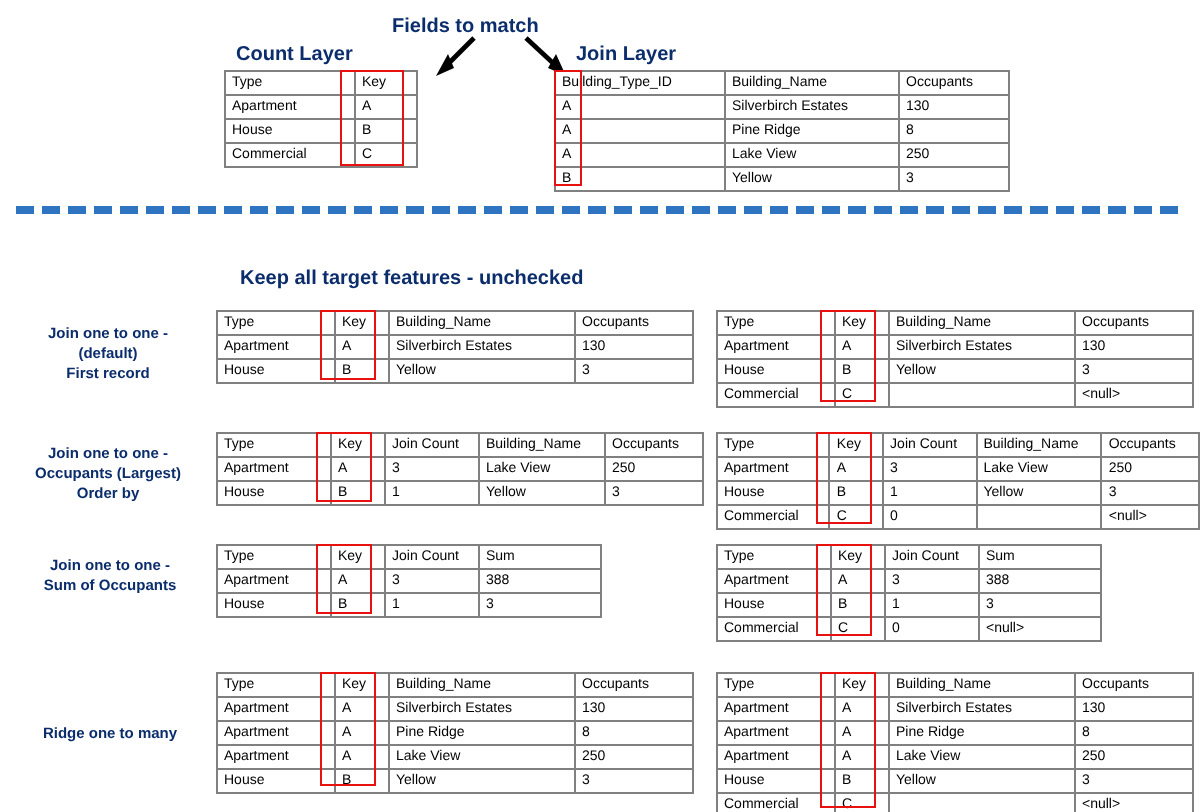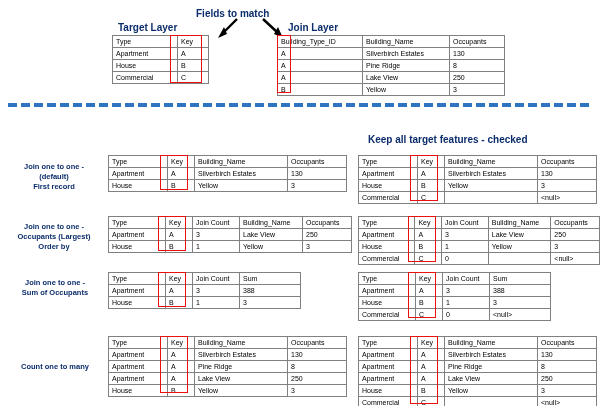--- a/index.html
+++ b/index.html
@@ -77,21 +77,21 @@
   }
 
   
   svg.arrow { position: absolute; overflow: visible; }
 </style>
 </head>
 <body>
 
 <div class="canvas">
 
-  <div class="abs hdr-label" style="left:118px; top:22px; width:90px;">Target Layer</div>
+  <div class="abs hdr-label" style="left:118px; top:22px; width:90px;">Count Layer</div>
 
   <div class="abs hdr-label" style="left:196px; top:8px; width:80px;">Fields to match</div>
 
   <div class="abs hdr-label" style="left:288px; top:22px; width:70px;">Join Layer</div>
 
   <svg class="arrow" style="left:215px; top:18px;" width="30" height="22" viewBox="0 0 30 22">
     <path d="M22 1 L9 14" stroke="#000000" stroke-width="2.4" fill="none"></path>
     <path d="M3 20 L12 16 L9 9 Z" fill="#000000"></path>
   </svg>
   <svg class="arrow" style="left:258px; top:18px;" width="30" height="22" viewBox="0 0 30 22">
@@ -155,21 +155,21 @@
           <td>Yellow</td>
           <td>3</td>
         </tr>
       </tbody>
     </table>
     <div class="hl" style="left:0px; top:0px; width:14px; height:58px;"></div>
   </div>
 
   <div class="divider"></div>
 
-  <div class="abs hdr-label" style="left:368px; top:134px; width:190px;">Keep all target features - checked</div>
+  <div class="abs hdr-label" style="left:120px; top:134px; width:200px;">Keep all target features - unchecked</div>
 
   <div class="abs row-label" style="left:4px; top:162px; width:100px;">
     <div>Join one to one -</div>
     <div>(default)</div>
     <div>First record</div>
   </div>
 
   <div class="abs" style="left:108px; top:155px;">
     <table class="t">
       <thead>
@@ -368,21 +368,21 @@
           <td>C</td>
           <td>0</td>
           <td>&lt;null&gt;</td>
         </tr>
       </tbody>
     </table>
     <div class="hl" style="left:50px; top:0px; width:28px; height:46px;"></div>
   </div>
 
   <div class="abs row-label" style="left:2px; top:362px; width:106px;">
-    <div>Count one to many</div>
+    <div>Ridge one to many</div>
   </div>
 
   <div class="abs" style="left:108px; top:336px;">
     <table class="t">
       <thead>
         <tr>
           <th style="width:52px;">Type</th>
           <th style="width:20px;">Key</th>
           <th style="width:86px;">Building_Name</th>
           <th style="width:52px;">Occupants</th>

